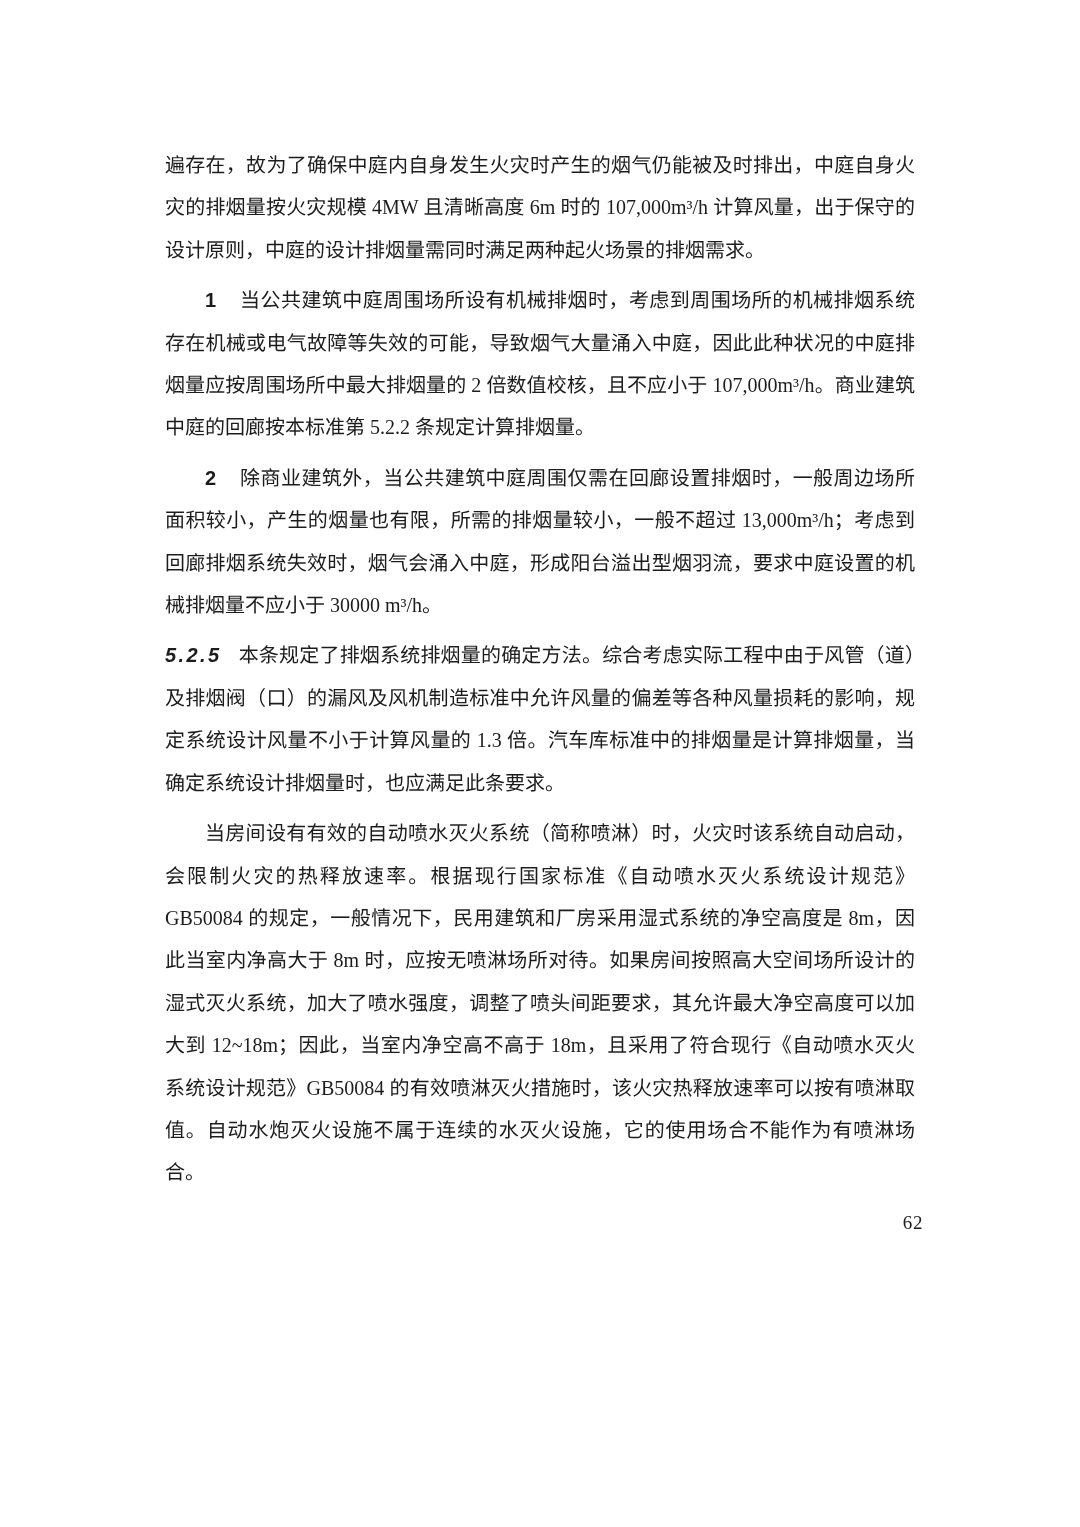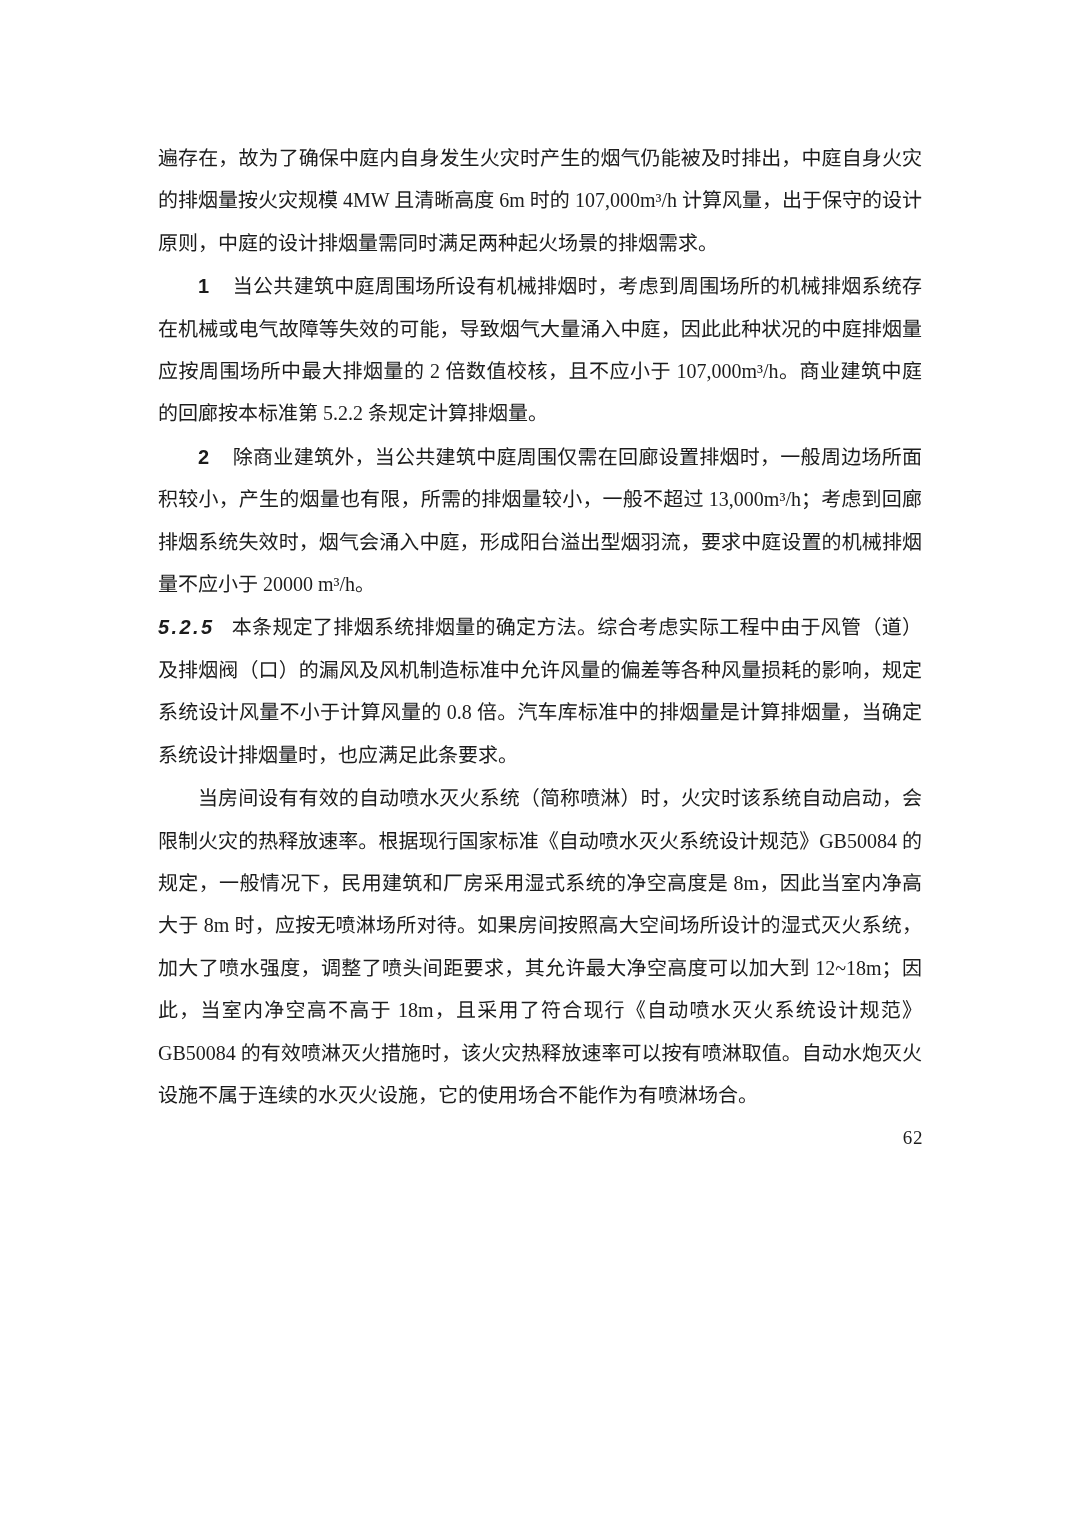--- a/index.html
+++ b/index.html
@@ -17,21 +17,21 @@
     width: 1080px;
     height: 1527px;
     padding: 136px 157px 0 157px;
     background: #ffffff;
     color: #1c1c1c;
     font-family: "Liberation Serif", "DejaVu Serif", serif;
     font-size: 20px;
     line-height: 42.4px;
   }
   p.para {
-    margin: 1px;
+    margin: 8px;
     padding: 0;
     text-align: justify;
     text-align-last: left;
   }
   p.para.indent {
     text-indent: 2em;
   }
   .label {
     font-family: "Liberation Sans", "DejaVu Sans", sans-serif;
     font-weight: 700;
@@ -49,24 +49,24 @@
 </style>
 </head>
 <body>
 
 <div class="page">
 
   <p class="para"><span>遍存在，故为了确保中庭内自身发生火灾时产生的烟气仍能被及时排出，中庭自身火灾的排烟量按火灾规模 4MW 且清晰高度 6m 时的 107,000m³/h 计算风量，出于保守的设计原则，中庭的设计排烟量需同时满足两种起火场景的排烟需求。</span></p>
 
   <p class="para indent"><span class="label num">1</span><span>当公共建筑中庭周围场所设有机械排烟时，考虑到周围场所的机械排烟系统存在机械或电气故障等失效的可能，导致烟气大量涌入中庭，因此此种状况的中庭排烟量应按周围场所中最大排烟量的 2 倍数值校核，且不应小于 107,000m³/h。商业建筑中庭的回廊按本标准第 5.2.2 条规定计算排烟量。</span></p>
 
-  <p class="para indent"><span class="label num">2</span><span>除商业建筑外，当公共建筑中庭周围仅需在回廊设置排烟时，一般周边场所面积较小，产生的烟量也有限，所需的排烟量较小，一般不超过 13,000m³/h；考虑到回廊排烟系统失效时，烟气会涌入中庭，形成阳台溢出型烟羽流，要求中庭设置的机械排烟量不应小于 20000 m³/h。</span></p>
+  <p class="para indent"><span class="label num">2</span><span>除商业建筑外，当公共建筑中庭周围仅需在回廊设置排烟时，一般周边场所面积较小，产生的烟量也有限，所需的排烟量较小，一般不超过 13,000m³/h；考虑到回廊排烟系统失效时，烟气会涌入中庭，形成阳台溢出型烟羽流，要求中庭设置的机械排烟量不应小于 30000 m³/h。</span></p>
 
 
-  <p class="para"><span class="label sec">5.2.5</span><span>本条规定了排烟系统排烟量的确定方法。综合考虑实际工程中由于风管（道）及排烟阀（口）的漏风及风机制造标准中允许风量的偏差等各种风量损耗的影响，规定系统设计风量不小于计算风量的 0.8 倍。汽车库标准中的排烟量是计算排烟量，当确定系统设计排烟量时，也应满足此条要求。</span></p>
+  <p class="para"><span class="label sec">5.2.5</span><span>本条规定了排烟系统排烟量的确定方法。综合考虑实际工程中由于风管（道）及排烟阀（口）的漏风及风机制造标准中允许风量的偏差等各种风量损耗的影响，规定系统设计风量不小于计算风量的 1.3 倍。汽车库标准中的排烟量是计算排烟量，当确定系统设计排烟量时，也应满足此条要求。</span></p>
 
 
   <p class="para indent"><span>当房间设有有效的自动喷水灭火系统（简称喷淋）时，火灾时该系统自动启动，会限制火灾的热释放速率。根据现行国家标准《自动喷水灭火系统设计规范》GB50084 的规定，一般情况下，民用建筑和厂房采用湿式系统的净空高度是 8m，因此当室内净高大于 8m 时，应按无喷淋场所对待。如果房间按照高大空间场所设计的湿式灭火系统，加大了喷水强度，调整了喷头间距要求，其允许最大净空高度可以加大到 12~18m；因此，当室内净空高不高于 18m，且采用了符合现行《自动喷水灭火系统设计规范》GB50084 的有效喷淋灭火措施时，该火灾热释放速率可以按有喷淋取值。自动水炮灭火设施不属于连续的水灭火设施，它的使用场合不能作为有喷淋场合。</span></p>
 
 
   <div class="page-number">62</div>
 
 </div>
 
 </body></html>

